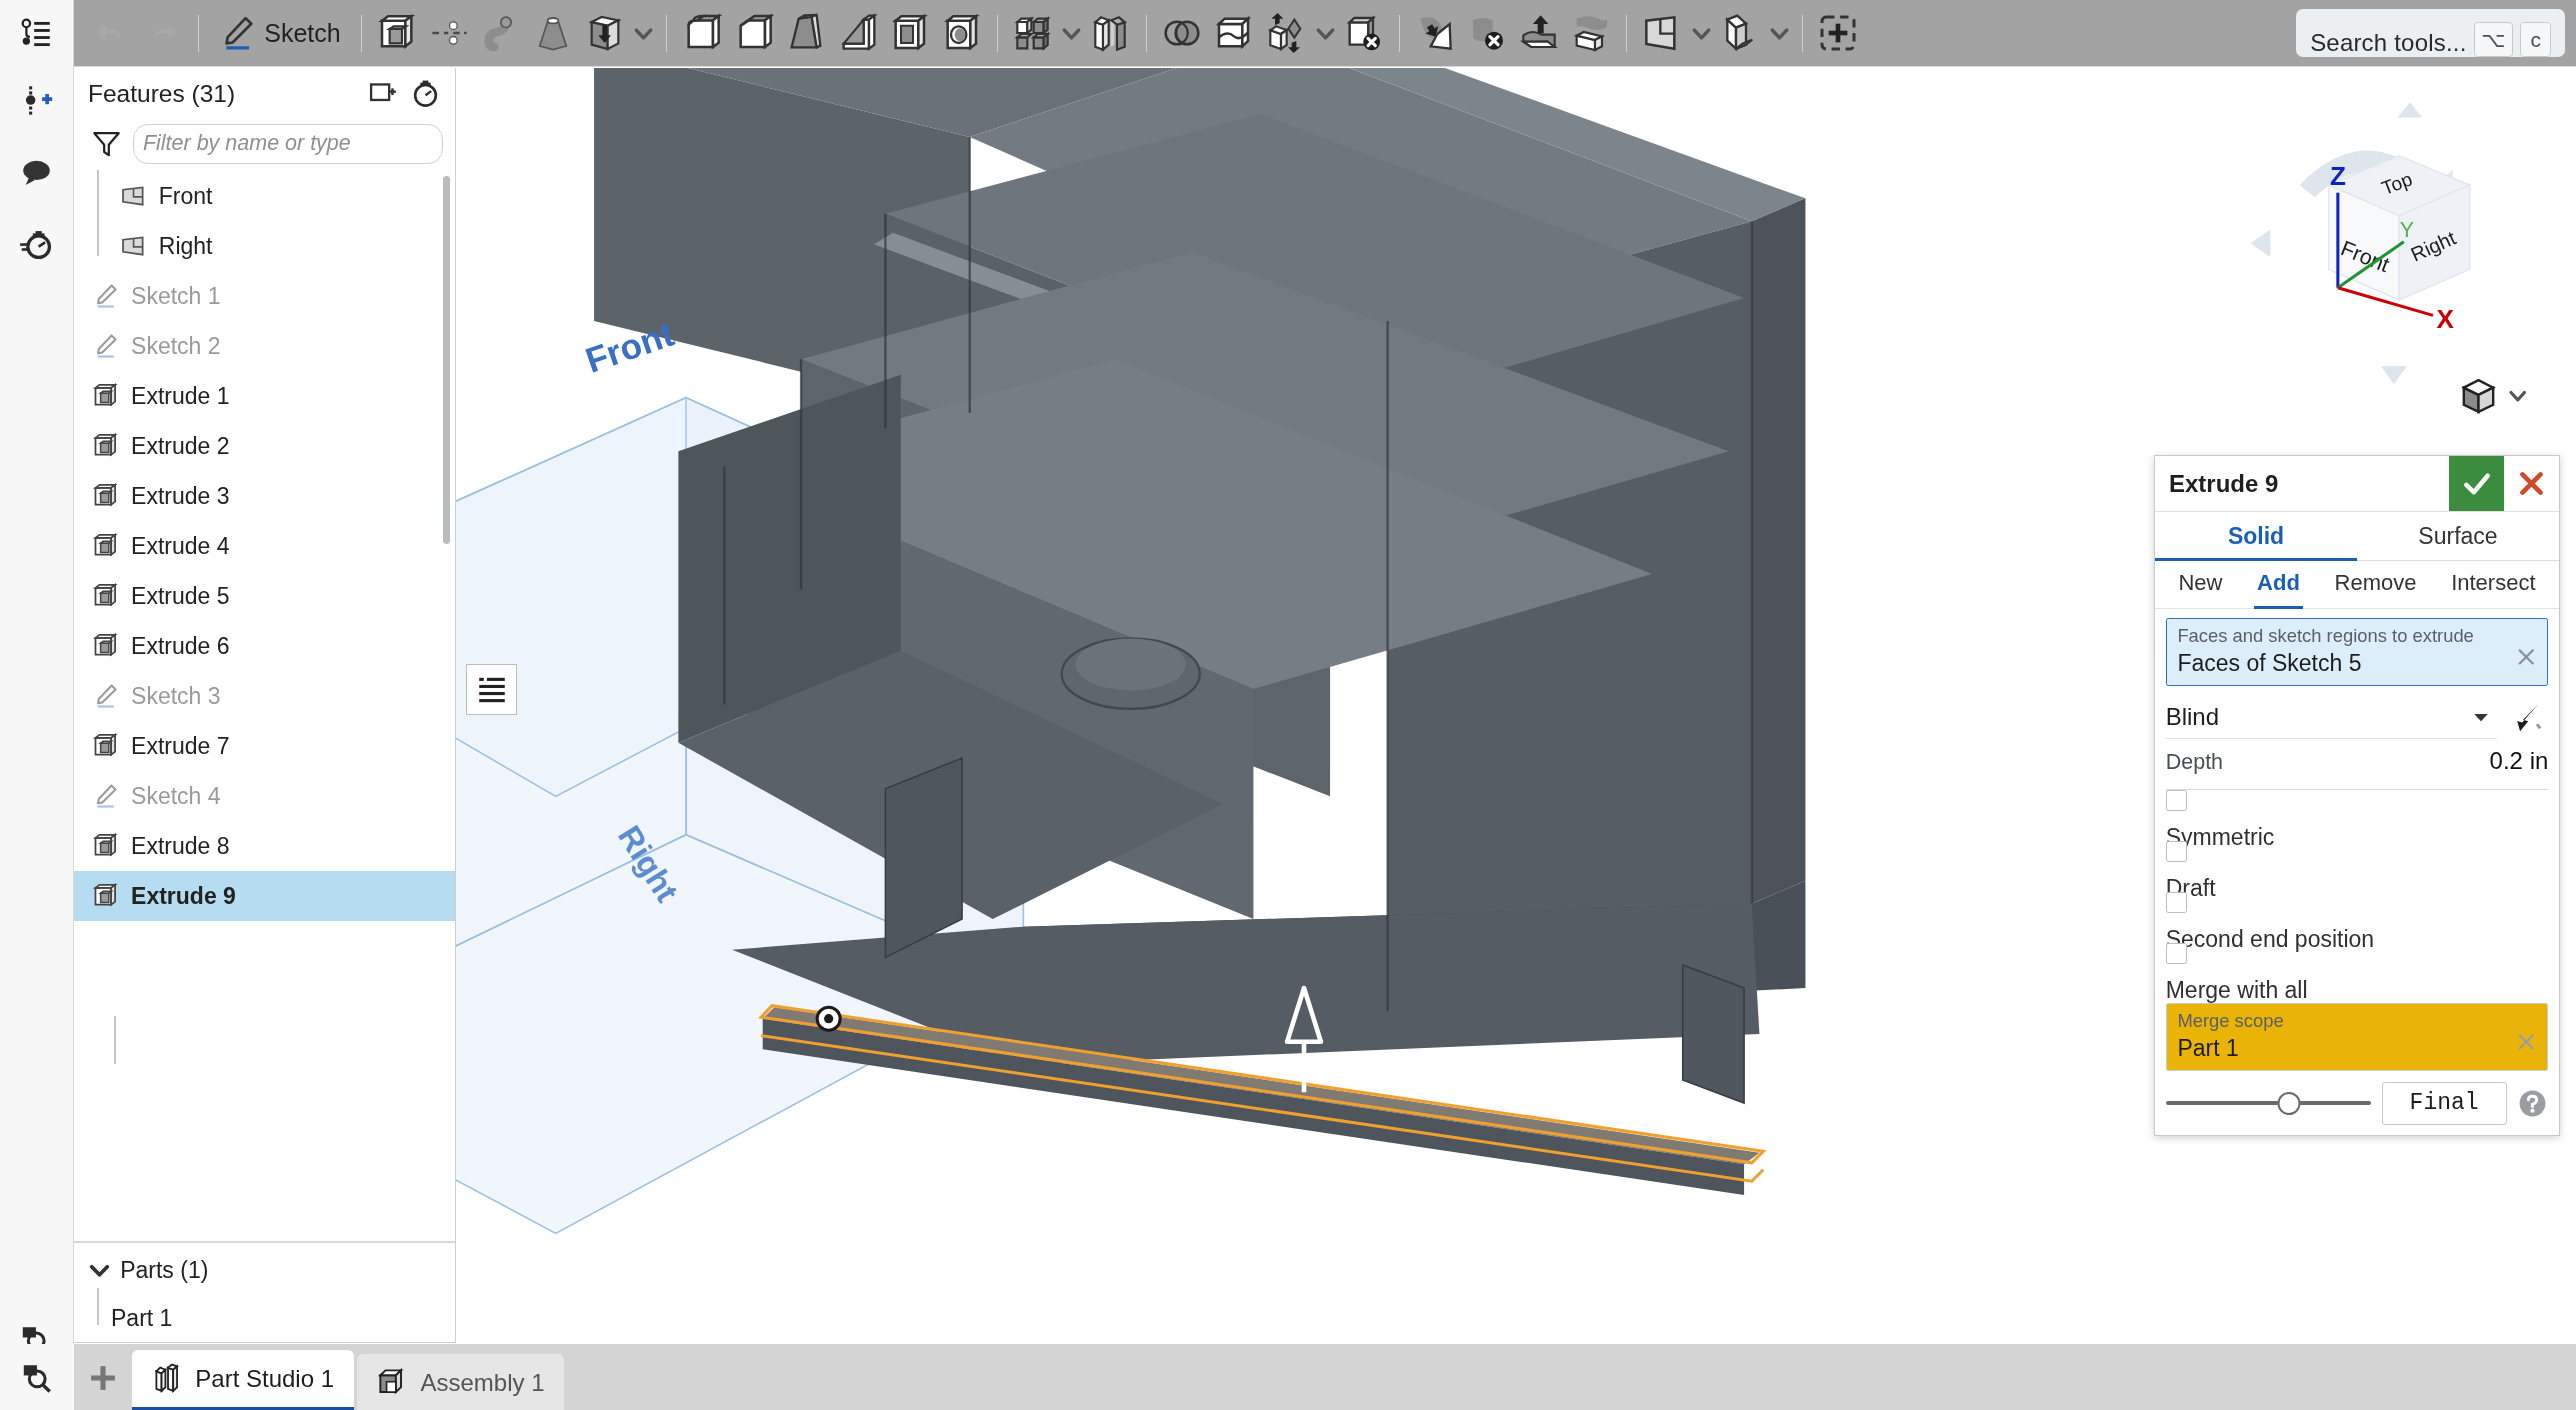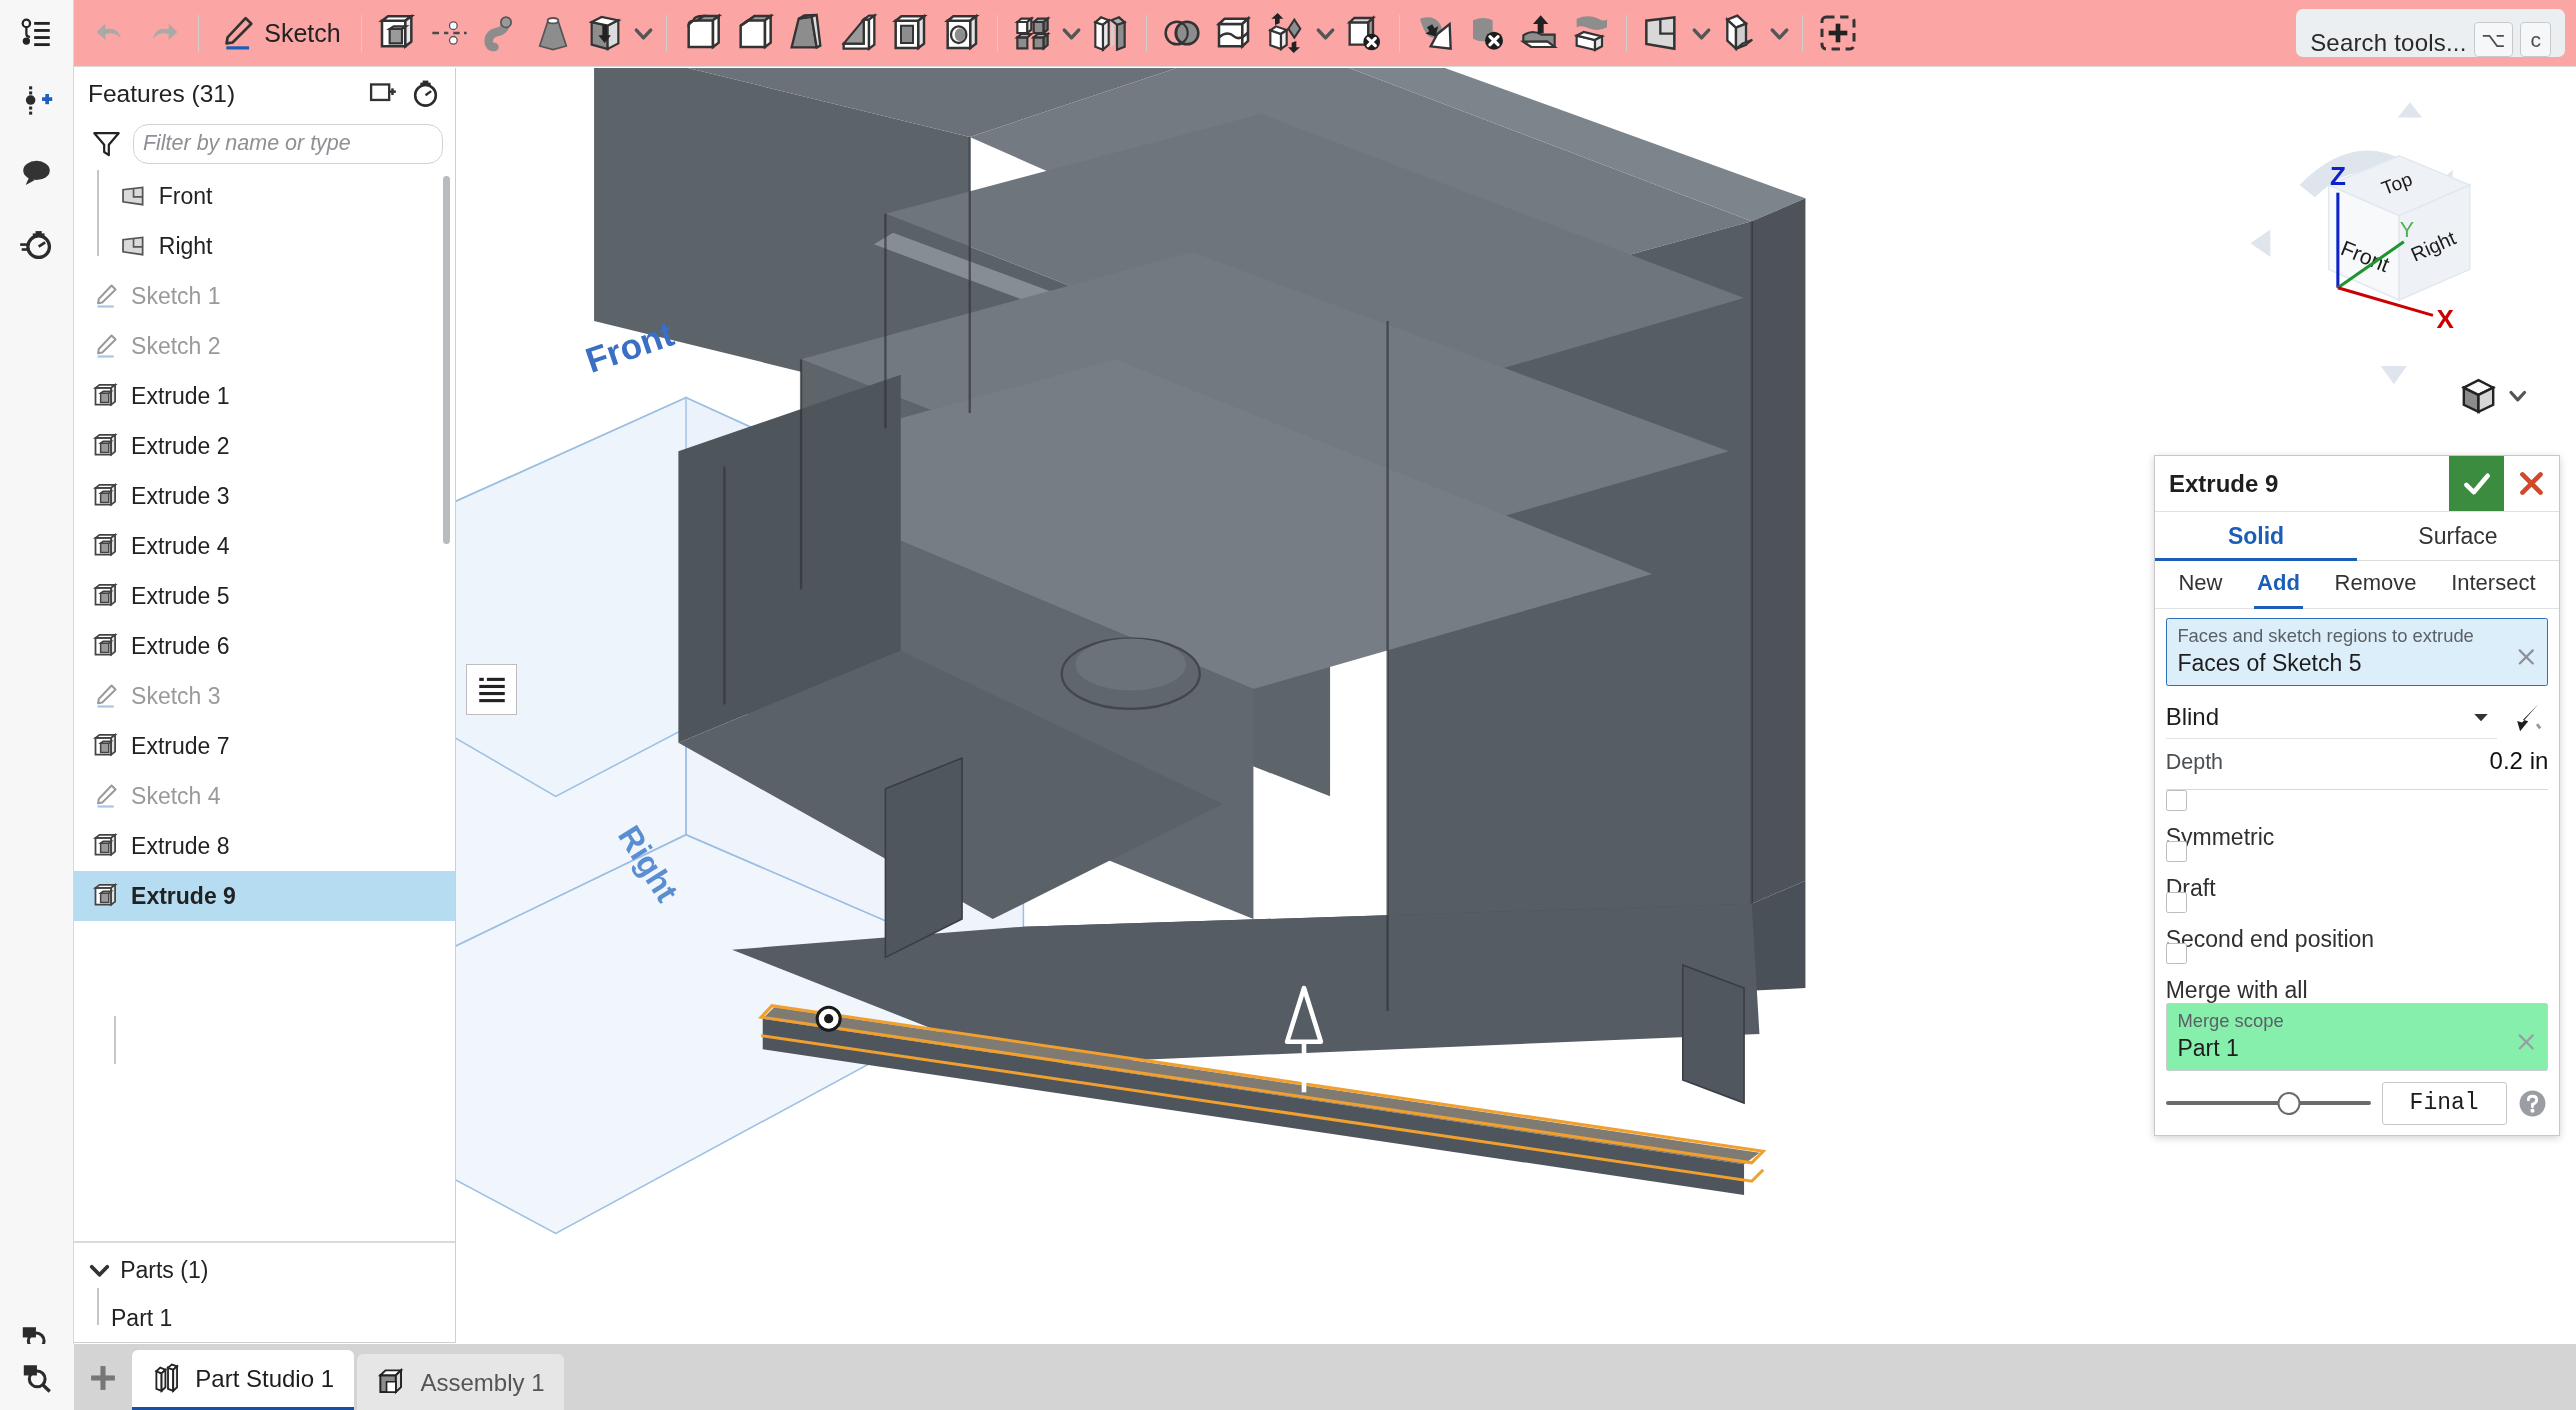--- a/index.html
+++ b/index.html
@@ -16,21 +16,21 @@
     background: #f7f7f7; border-right: 0.8px solid #d8d8d8;
     display: flex; flex-direction: column; align-items: center;
   }
   #left-rail .rail-top { height: 67px; display:flex; align-items:center; justify-content:center; width:100%; }
   #left-rail .rail-btn { width: 74px; height: 71px; display:flex; align-items:center; justify-content:center; cursor:pointer; }
   #left-rail .rail-bottom { position:absolute; bottom: 0px; width:74px; height:69px; display:flex; align-items:center; justify-content:center; }
 
   
   #toolbar {
     position: absolute; left: 74px; top: 0; width: 2502px; height: 67px;
-    background: #fca5a5; border-bottom: 0.8px solid #d8d8d8;
+    background: #a3a3a3; border-bottom: 0.8px solid #d8d8d8;
     display: flex; align-items: center; padding: 0 10.7px;
   }
   .tb-btn {
     height: 55px; min-width: 52px; display: flex; align-items: center; justify-content: center;
     cursor: pointer; border-radius: 3.1px; padding: 0 4.6px;
   }
   .tb-sep { width: 0.8px; height: 37px; background: #d0d0d0; margin: 0 9.2px; flex: none; }
   .tb-caret { width: 26px; height: 55px; display:flex; align-items:center; justify-content:center; cursor:pointer; }
   .sketch-btn { display:flex; align-items:center; gap: 7.7px; padding: 0 10.7px; height: 55px; border-radius:3.1px; cursor:pointer; }
   .sketch-btn span.lbl { font-size: 25px; color: #222; }
@@ -116,21 +116,21 @@
   .dlg-tab {
     flex: 1; text-align:center; height: 49px; line-height: 49px; font-size: 23px;
     color: #333; cursor: pointer; border-bottom: 0.8px solid #dcdcdc;
   }
   .dlg-tab.active { color: #1b5eb8; font-weight: bold; border-bottom: 3.8px solid #1b5eb8; }
   #dlg-ops { display:flex; align-items:center; justify-content: space-around; height: 48px; border-bottom:0.8px solid #e2e2e2; padding: 0 6.1px;}
   .op-tab { font-size: 22px; color: #333; cursor:pointer; height:48px; line-height:44px; padding: 0 3.1px;}
   .op-tab.active { color: #1b5eb8; font-weight: bold; border-bottom: 3.8px solid #1b5eb8; }
   .field-box {
     margin: 9.2px 10.7px 0 10.7px; border: 0.8px solid #c9cdd1; border-radius: 2.3px;
-    padding: 6.1px 9.2px 7.7px 10.7px; position: relative; background: #86efac;
+    padding: 6.1px 9.2px 7.7px 10.7px; position: relative; background: #eab308;
   }
   .field-box.selected { background: #ddeefb; border: 1.5px solid #2c6fbb; }
   .field-label { font-size: 18.4px; color: #5b6066; }
   .field-value { font-size: 23px; color: #1d1d1d; margin-top: 3.1px; }
   .field-clear { position:absolute; right: 9.2px; top: 50%; transform: translateY(-30%); cursor:pointer; }
   #end-type-row { display:flex; align-items:center; margin: 9.2px 10.7px 0 10.7px; gap: 7.7px; }
   #end-type {
     flex:1; display:flex; align-items:center; height: 44px; font-size: 24px; color: #1d1d1d;
     cursor:pointer; border-bottom: 0.8px solid #e3e3e3; padding-right: 6.1px;
   }

